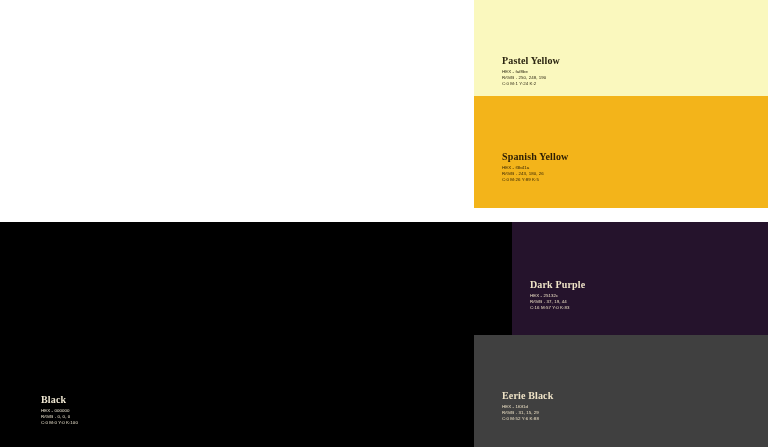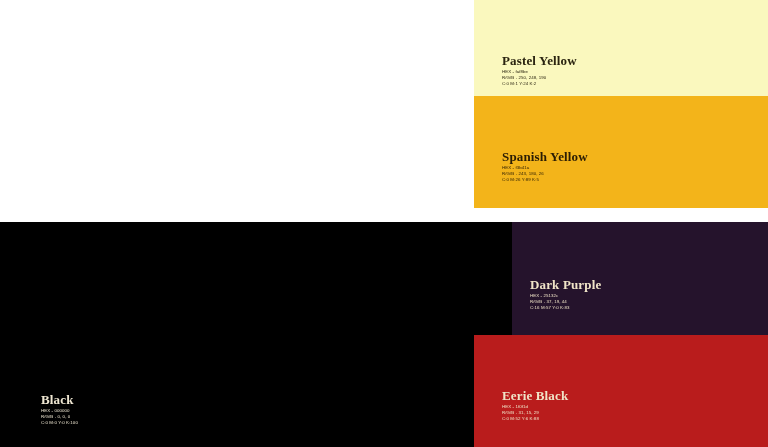--- a/index.html
+++ b/index.html
@@ -20,21 +20,21 @@
     box-sizing: border-box;
     overflow: hidden;
   }
   .swatch-info {
     position: absolute;
     white-space: nowrap;
   }
   .swatch-name {
     font-family: "Liberation Serif", serif;
     font-weight: bold;
-    font-size: 13px;
+    font-size: 10px;
     line-height: 10px;
     letter-spacing: 0.15px;
     margin: 0 0 2.5px 0;
   }
   .swatch-spec {
     font-family: "Liberation Sans", sans-serif;
     font-weight: normal;
     font-size: 4.4px;
     line-height: 6.2px;
     letter-spacing: 0.08px;
@@ -107,21 +107,21 @@
 
   <div class="swatch" id="swatch-black" style="background-color: rgb(0, 0, 0); color: rgb(239, 231, 210);">
     <div class="swatch-info">
       <p class="swatch-name">Black</p>
       <p class="swatch-spec">HEX - 000000</p>
       <p class="swatch-spec">R/G/B - 0, 0, 0</p>
       <p class="swatch-spec">C:0 M:0 Y:0 K:100</p>
     </div>
   </div>
 
-  <div class="swatch" id="swatch-eerie-black" style="background-color: #b91c1c; color: rgb(240, 228, 200);">
+  <div class="swatch" id="swatch-eerie-black" style="background-color: #404040; color: rgb(240, 228, 200);">
     <div class="swatch-info">
       <p class="swatch-name">Eerie Black</p>
       <p class="swatch-spec">HEX - 1f0f1d</p>
       <p class="swatch-spec">R/G/B - 31, 15, 29</p>
       <p class="swatch-spec">C:0 M:52 Y:6 K:88</p>
     </div>
   </div>
 
 </div>
 

